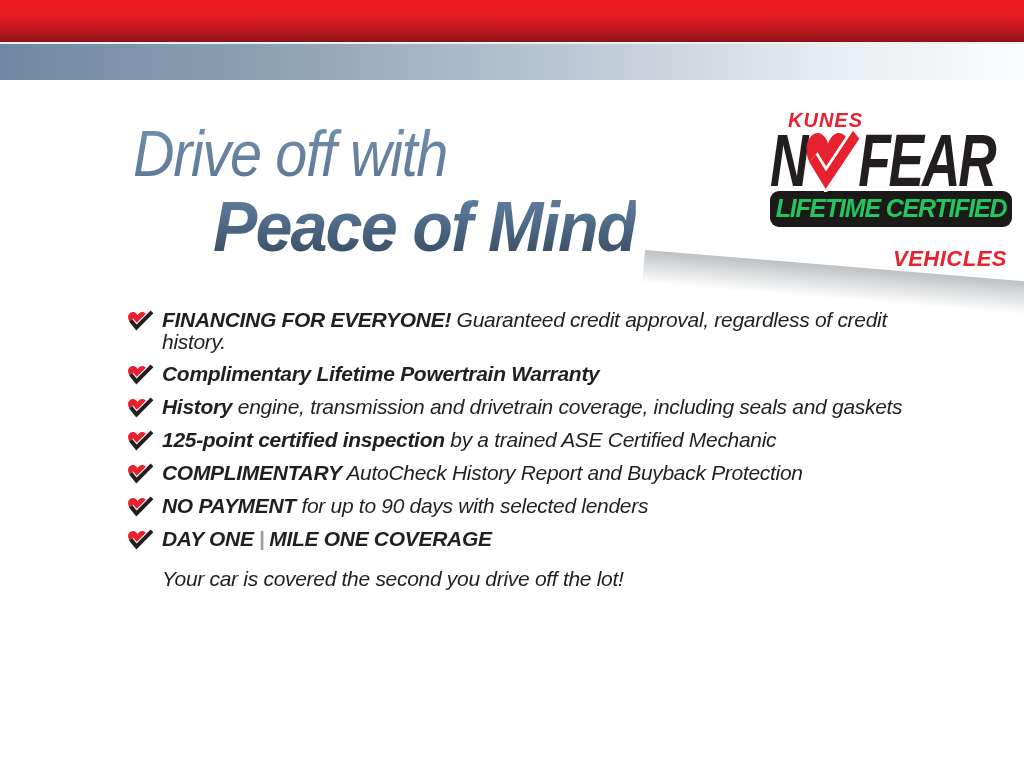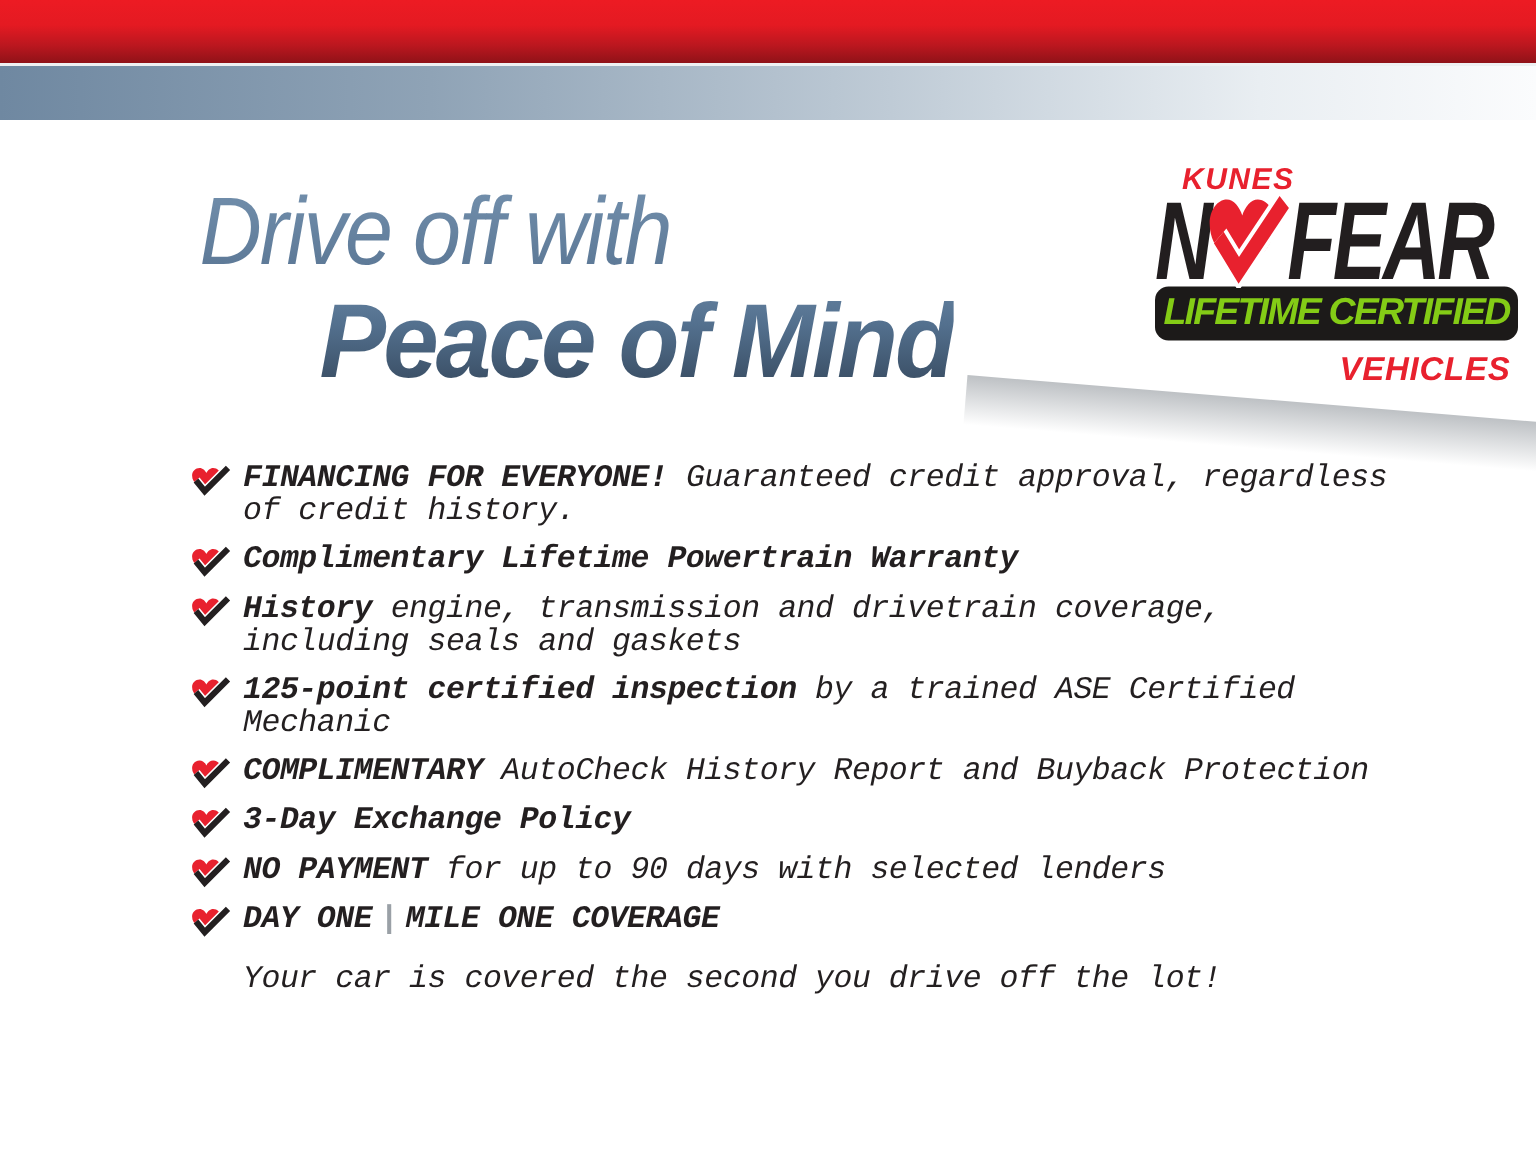--- a/index.html
+++ b/index.html
@@ -37,27 +37,27 @@
   
   .logo { position:absolute; left:770px; top:108px; width:242px; }
   .kunes { color:#e8212e; font-weight:700; font-style:italic; font-size:20px;
     letter-spacing:1px; margin-left:18px; line-height:1.2; }
   .nofear { display:flex; align-items:center; height:58px; white-space:nowrap;
     transform:scaleX(.72); transform-origin:left center; }
   .nofear .bigletters { font-size:74px; font-weight:700; font-style:italic;
     color:#221e1f; letter-spacing:-3px; line-height:1; }
   .nofear .hc-logo { width:84px; height:64px; margin:0 -6px; position:relative; top:-1px; flex:none; }
   .cert-bar { margin-top:1px; background:#1c1a19; border-radius:9px; padding:5px 4px 6px;
-    text-align:center; color:#84cc16; font-size:25px; font-weight:700; font-style:italic;
+    text-align:center; color:#22c55e; font-size:25px; font-weight:700; font-style:italic;
     letter-spacing:-1.2px; line-height:1; white-space:nowrap; }
-  .vehicles { margin-top:8px; text-align:right; color:#e8212e; font-size:22px;
+  .vehicles { margin-top:21px; text-align:right; color:#e8212e; font-size:22px;
     font-weight:700; font-style:italic; letter-spacing:.5px; padding-right:5px; line-height:1; }
 
   
-  .benefits { position:absolute; left:128px; top:309px; width:800px;font-family:Liberation Mono, monospace; }
+  .benefits { position:absolute; left:128px; top:309px; width:800px; }
   .row { display:flex; align-items:flex-start; margin-bottom:10px; }
   .row .hc { width:26px; height:22px; flex:none; margin-right:8px; margin-top:1px; }
   .row .text { font-size:21px; font-style:italic; color:#231f20; line-height:22px;
     letter-spacing:-.3px; }
   .b { font-weight:700; }
   .sep { color:#9aa0a6; font-weight:700; padding:0 5px; }
   .l2 { margin-top:18px; }
   svg { display:block; }
 </style>
 </head>
@@ -138,26 +138,20 @@
       <div class="text"><span class="b">125-point certified inspection</span><span> by a trained ASE Certified Mechanic</span></div>
     </div>
 
     <div class="row">
       <svg class="hc">
           <use href="#hc-bullet"></use>
         </svg>
       <div class="text"><span class="b">COMPLIMENTARY</span><span> AutoCheck History Report and Buyback Protection</span></div>
     </div>
 
-    <div class="row">
-      <svg class="hc">
-          <use href="#hc-bullet"></use>
-        </svg>
-      <div class="text"><span class="b">3-Day Exchange Policy</span><span></span></div>
-    </div>
 
     <div class="row">
       <svg class="hc">
           <use href="#hc-bullet"></use>
         </svg>
       <div class="text"><span class="b">NO PAYMENT</span><span> for up to 90 days with selected lenders</span></div>
     </div>
 
     <div class="row">
       <svg class="hc">

